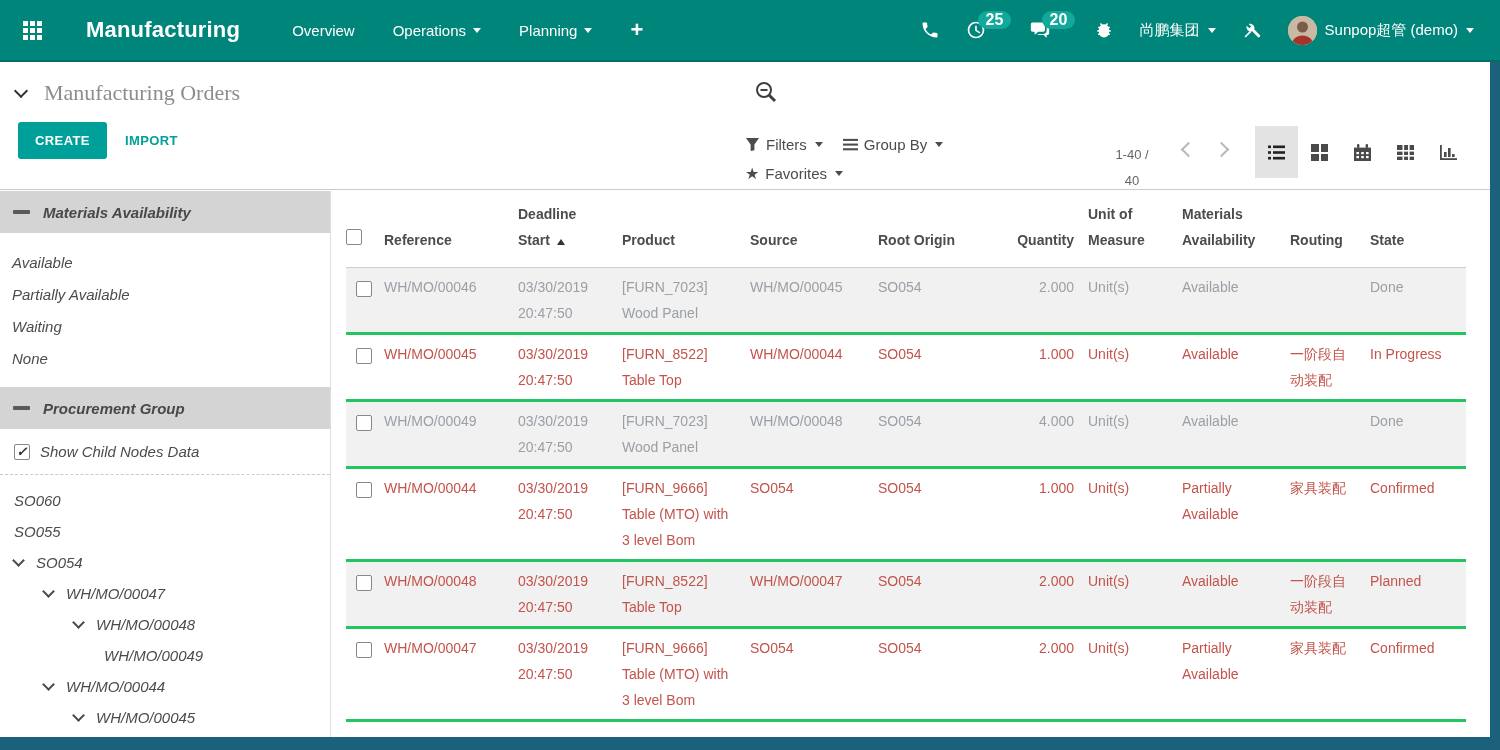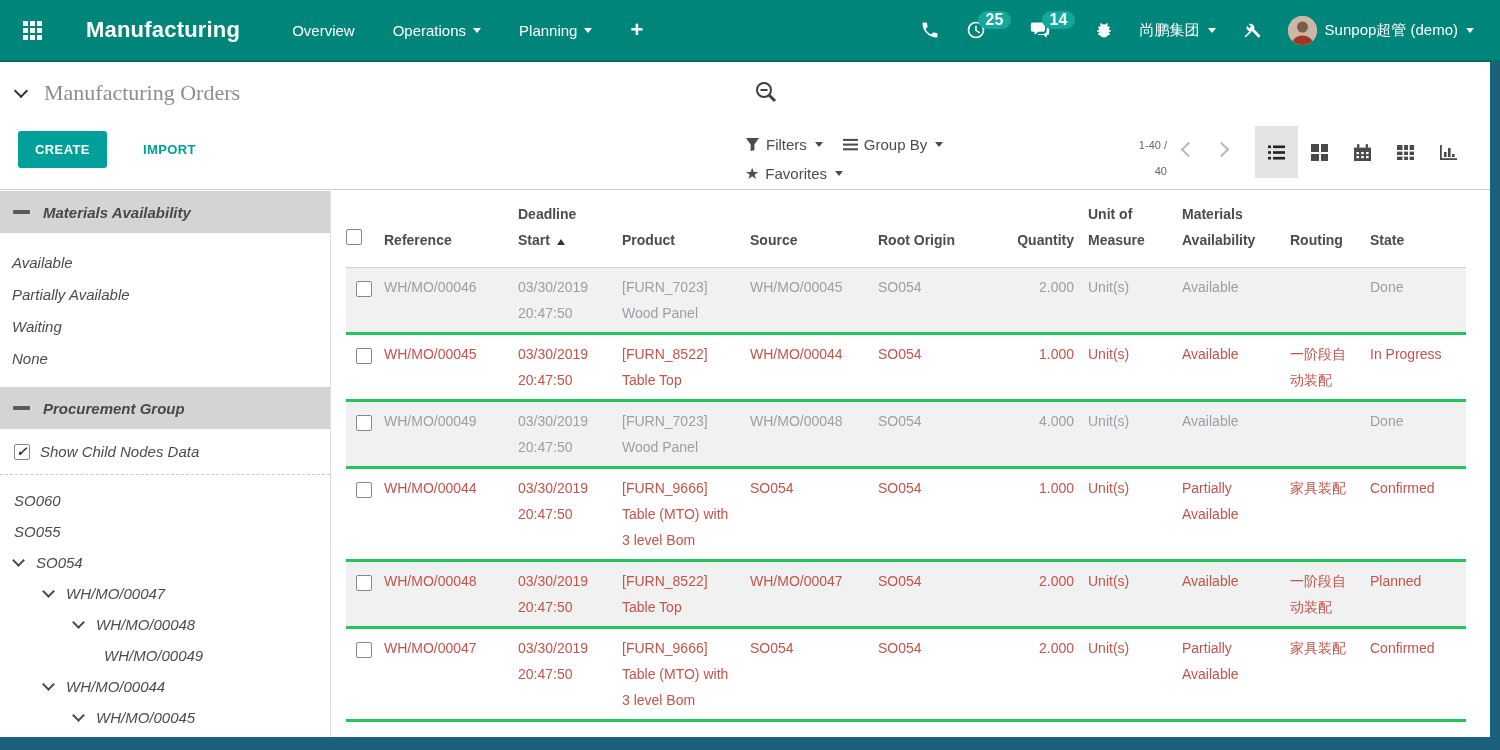--- a/index.html
+++ b/index.html
@@ -37,43 +37,43 @@
   .avatar{width:29px;height:29px;border-radius:50%;overflow:hidden;display:block;background:#cdbfae;}
 
   
   .control-panel{position:absolute;top:64px;left:0;width:1500px;height:126px;
     background:#fff;border-bottom:1px solid #ccc;}
   .breadcrumb-row{position:absolute;top:16px;left:16px;display:flex;align-items:center;gap:18px;font-family:Liberation Serif, serif;}
   .chev{display:inline-block;border-right:2px solid #333;border-bottom:2px solid #333;
     transform:rotate(45deg);}
   .bc-chev{width:10px;height:10px;margin-top:-5px;cursor:pointer;}
   .bc-title{font-size:22px;color:#8d8d8d;}
-  .btn-row{position:absolute;top:67px;left:18px;display:flex;align-items:center;gap:36px;}
+  .btn-row{position:absolute;top:58px;left:18px;display:flex;align-items:center;gap:18px;}
   .btn-create{background:var(--brand);color:#fff;border:none;font-size:13px;font-weight:bold;
     padding:11px 17px;border-radius:3px;letter-spacing:.4px;cursor:pointer;
     font-family:"Liberation Sans",sans-serif;}
   .btn-import{background:none;border:none;color:var(--brand);font-size:13px;font-weight:bold;
     letter-spacing:.4px;cursor:pointer;font-family:"Liberation Sans",sans-serif;}
 
   .cp-right{position:absolute;top:10px;left:745px;width:733px;height:112px;}
   .search-row{display:flex;align-items:flex-end;height:36px;}
   .search-input{flex:1;border:none;border-bottom:1px solid #4c4c4c;font-size:16px;
     padding:4px 2px;outline:none;color:#555;font-family:"Liberation Sans",sans-serif;}
   .search-input::placeholder{color:#b0b0b0;}
   .search-btn{background:none;border:none;cursor:pointer;padding:0 0 2px 8px;}
   .facet-rows{position:absolute;top:56px;left:0;width:240px;font-size:15px;color:#4c4c4c;}
   .facet-line{display:flex;align-items:center;gap:6px;height:29px;cursor:pointer;}
   .facet-line + .facet-line{margin-top:0;}
   .f-ico{width:15px;height:15px;fill:#4c4c4c;}
   .star{font-size:16px;color:#4c4c4c;line-height:1;}
   .facet-group{display:flex;gap:20px;}
   .facet-caret{border-top-color:#4c4c4c;margin-left:2px;}
 
-  .pager{position:absolute;top:58px;left:352px;width:70px;text-align:right;
-    font-size:11px;color:#666;line-height:26px;}
+  .pager{position:absolute;top:68px;left:352px;width:70px;text-align:center;
+    font-size:13px;color:#666;line-height:26px;}
   .pager-nav{position:absolute;top:70px;left:438px;display:flex;gap:22px;}
   .pg-chev{width:11px;height:11px;border-color:#b9b9b9;border-width:2px;cursor:pointer;}
   .pg-left{transform:rotate(135deg);}
   .pg-right{transform:rotate(-45deg);}
 
   .switcher{position:absolute;top:52px;right:8px;display:flex;}
   .sw-btn{width:43px;height:52px;display:flex;align-items:center;justify-content:center;
     background:transparent;border:none;cursor:pointer;}
   .sw-btn.active{background:#e3e3e3;}
   .sw-ico{width:19px;height:19px;fill:#4a4a4a;}
@@ -168,21 +168,21 @@
       <svg class="nav-ico" viewBox="0 0 24 24">
           <path d="M12 2a10 10 0 1 0 0 20 10 10 0 0 0 0-20zm0 18a8 8 0 1 1 0-16 8 8 0 0 1 0 16zm.9-13H11v6l5.2 3.1.9-1.5-4.2-2.5V7z"></path>
         </svg>
       <span class="badge">25</span>
     </a>
     <a class="with-badge">
       <svg class="nav-ico" viewBox="0 0 24 24">
           <path d="M3 3h13a2 2 0 0 1 2 2v7a2 2 0 0 1-2 2h-6l-3.5 3.2a.6.6 0 0 1-1-.45V14H3a2 2 0 0 1-2-2V5a2 2 0 0 1 2-2z"></path>
           <path d="M20 8h1a2 2 0 0 1 2 2v6a2 2 0 0 1-2 2h-1v2.4a.6.6 0 0 1-1 .44L16.4 18H11a2 2 0 0 1-1.87-1.3H16a4 4 0 0 0 4-4V8z"></path>
         </svg>
-      <span class="badge">14</span>
+      <span class="badge">20</span>
     </a>
     <a>
       <svg class="nav-ico" viewBox="0 0 24 24">
           <path d="M19 8h-1.8a6 6 0 0 0-1.6-1.7l1.4-1.4-1.3-1.3-1.9 1.9a6 6 0 0 0-3.6 0L8.3 3.6 7 4.9l1.4 1.4A6 6 0 0 0 6.8 8H5v2h1.1c-.07.33-.1.66-.1 1v1H4v2h2v1c0 .34.03.67.1 1H5v2h1.8c1 1.8 2.9 3 5.2 3s4.2-1.2 5.2-3H19v-2h-1.1c.07-.33.1-.66.1-1v-1h2v-2h-2v-1c0-.34-.03-.67-.1-1H19V8z"></path>
         </svg>
     </a>
     <a>
       <span>尚鹏集团</span>
       <i class="caret"></i>
     </a>

